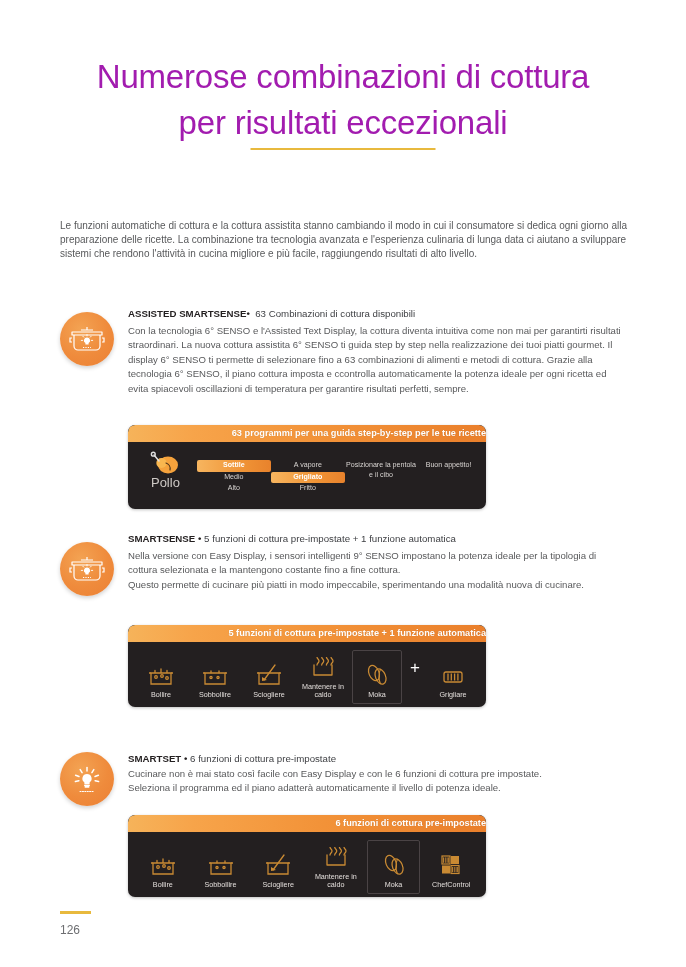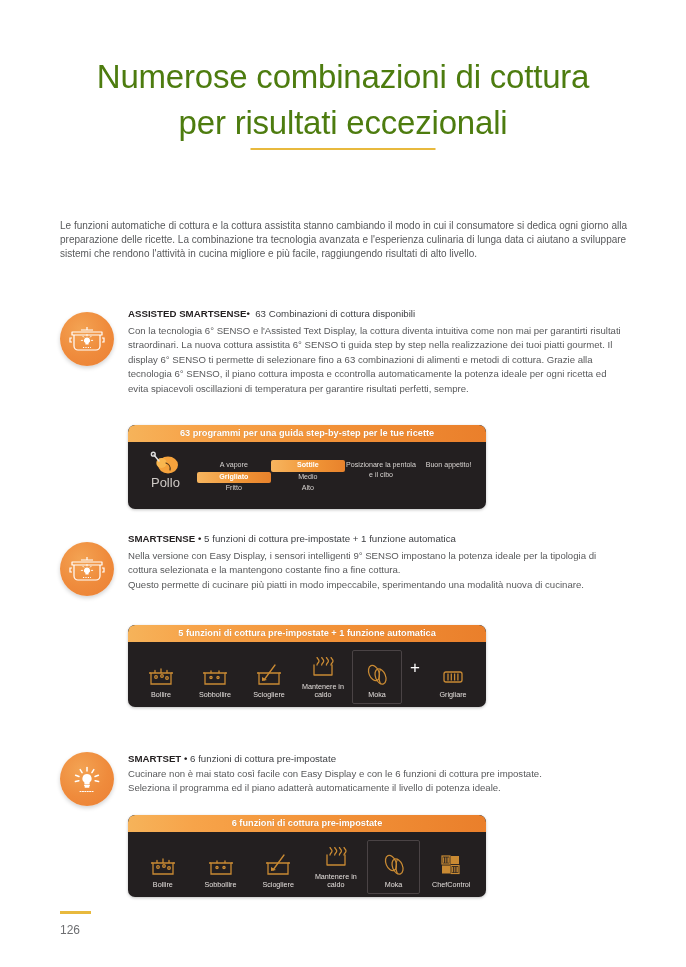--- a/index.html
+++ b/index.html
@@ -6,21 +6,21 @@
   html, body {
     width: 686px; height: 967px;
     background: #ffffff;
     font-family: "Liberation Sans", sans-serif;
     overflow: hidden;
   }
   .page { position: relative; width: 686px; height: 967px; background:#fff; }
 
   
   .title-block { position:absolute; left:60px; top:56px; width:566px; text-align:center; }
-  .title-line { font-size:33px; font-weight:400; color:#4d7c0f; letter-spacing:-0.2px; line-height:42px; }
+  .title-line { font-size:33px; font-weight:400; color:#a21caf; letter-spacing:-0.2px; line-height:42px; }
   .title-line.l2 { display:inline-block; position:relative; padding-bottom:6px; }
   .title-underline { position:absolute; left:50%; transform:translateX(-50%); bottom:0; width:185px; height:2px; background:#e8b93d; }
   .u-wrap { margin-top:4px; }
 
   
   .intro { position:absolute; left:60px; top:219px; width:568px;
     font-size:10px; line-height:14px; color:#58595b; }
 
   
   .section { position:absolute; left:0; width:686px; }
@@ -33,21 +33,21 @@
   .badge svg { display:block; }
   .sec-head { position:absolute; left:128px; font-size:9.7px; color:#3f4044; }
   .sec-head b { font-weight:bold; color:#231f20;margin-top:13px; }
   .sec-head .dot { color:#231f20; font-weight:bold; }
   .sec-body { position:absolute; left:128px; width:500px; font-size:9.6px; line-height:14.4px; color:#58595b; }
 
   
   .panel { position:absolute; left:128px; width:358px; border-radius:7px; overflow:hidden;
            background:#231f20; box-shadow:0 1px 3px rgba(0,0,0,0.25); }
   .panel-banner {
-    height:17px; line-height:17px; text-align:center; color:#ffffff;
+    height:17px; line-height:17px; text-align:right; color:#ffffff;
     font-size:9.2px; font-weight:bold;
     background: linear-gradient(90deg,#f6b35a 0%, #f7a44a 18%, #f29238 55%, #ea7f2b 100%);
     border-radius:7px 7px 0 0;
     text-shadow:0 0 1px rgba(0,0,0,0.18);
   }
   .panel-body { position:relative; padding:7px 6px 8px 6px; }
 
   
   .steps { display:flex; align-items:flex-start; justify-content:space-around; height:52px; }
   .step { flex:1; text-align:center; color:#d9d5d2; font-size:7.1px; line-height:9.6px; position:relative; }
@@ -124,29 +124,29 @@
               <ellipse cx="20" cy="15" rx="10" ry="8.4" fill="#f5a23c"></ellipse>
               <ellipse cx="13.5" cy="13" rx="5.2" ry="5" fill="#f9b74f"></ellipse>
               <path d="M11 11 L6 5" stroke="#e0e0e0" stroke-width="1.5" fill="none" stroke-linecap="round"></path>
               <circle cx="5.3" cy="4.2" r="1.9" fill="none" stroke="#e0e0e0" stroke-width="1.4"></circle>
               <path d="M18 13 a6 6 0 0 1 4 7" stroke="#4a3118" stroke-width="1.2" fill="none" stroke-linecap="round"></path>
             </svg>
             <span class="caption">Pollo</span>
           </div>
 
           <div class="step pad-top">
+            <span class="opt hl">Sottile</span>
+            <span class="opt">Medio</span>
+            <span class="opt">Alto</span>
+          </div>
+
+          <div class="step pad-top">
             <span class="opt">A vapore</span>
             <span class="opt hl">Grigliato</span>
             <span class="opt">Fritto</span>
-          </div>
-
-          <div class="step pad-top">
-            <span class="opt hl">Sottile</span>
-            <span class="opt">Medio</span>
-            <span class="opt">Alto</span>
           </div>
 
           <div class="step wide pad-top">
             <span class="opt">Posizionare la pentola e il cibo</span>
           </div>
 
           <div class="step pad-top">
             <span class="opt">Buon appetito!</span>
           </div>
 

